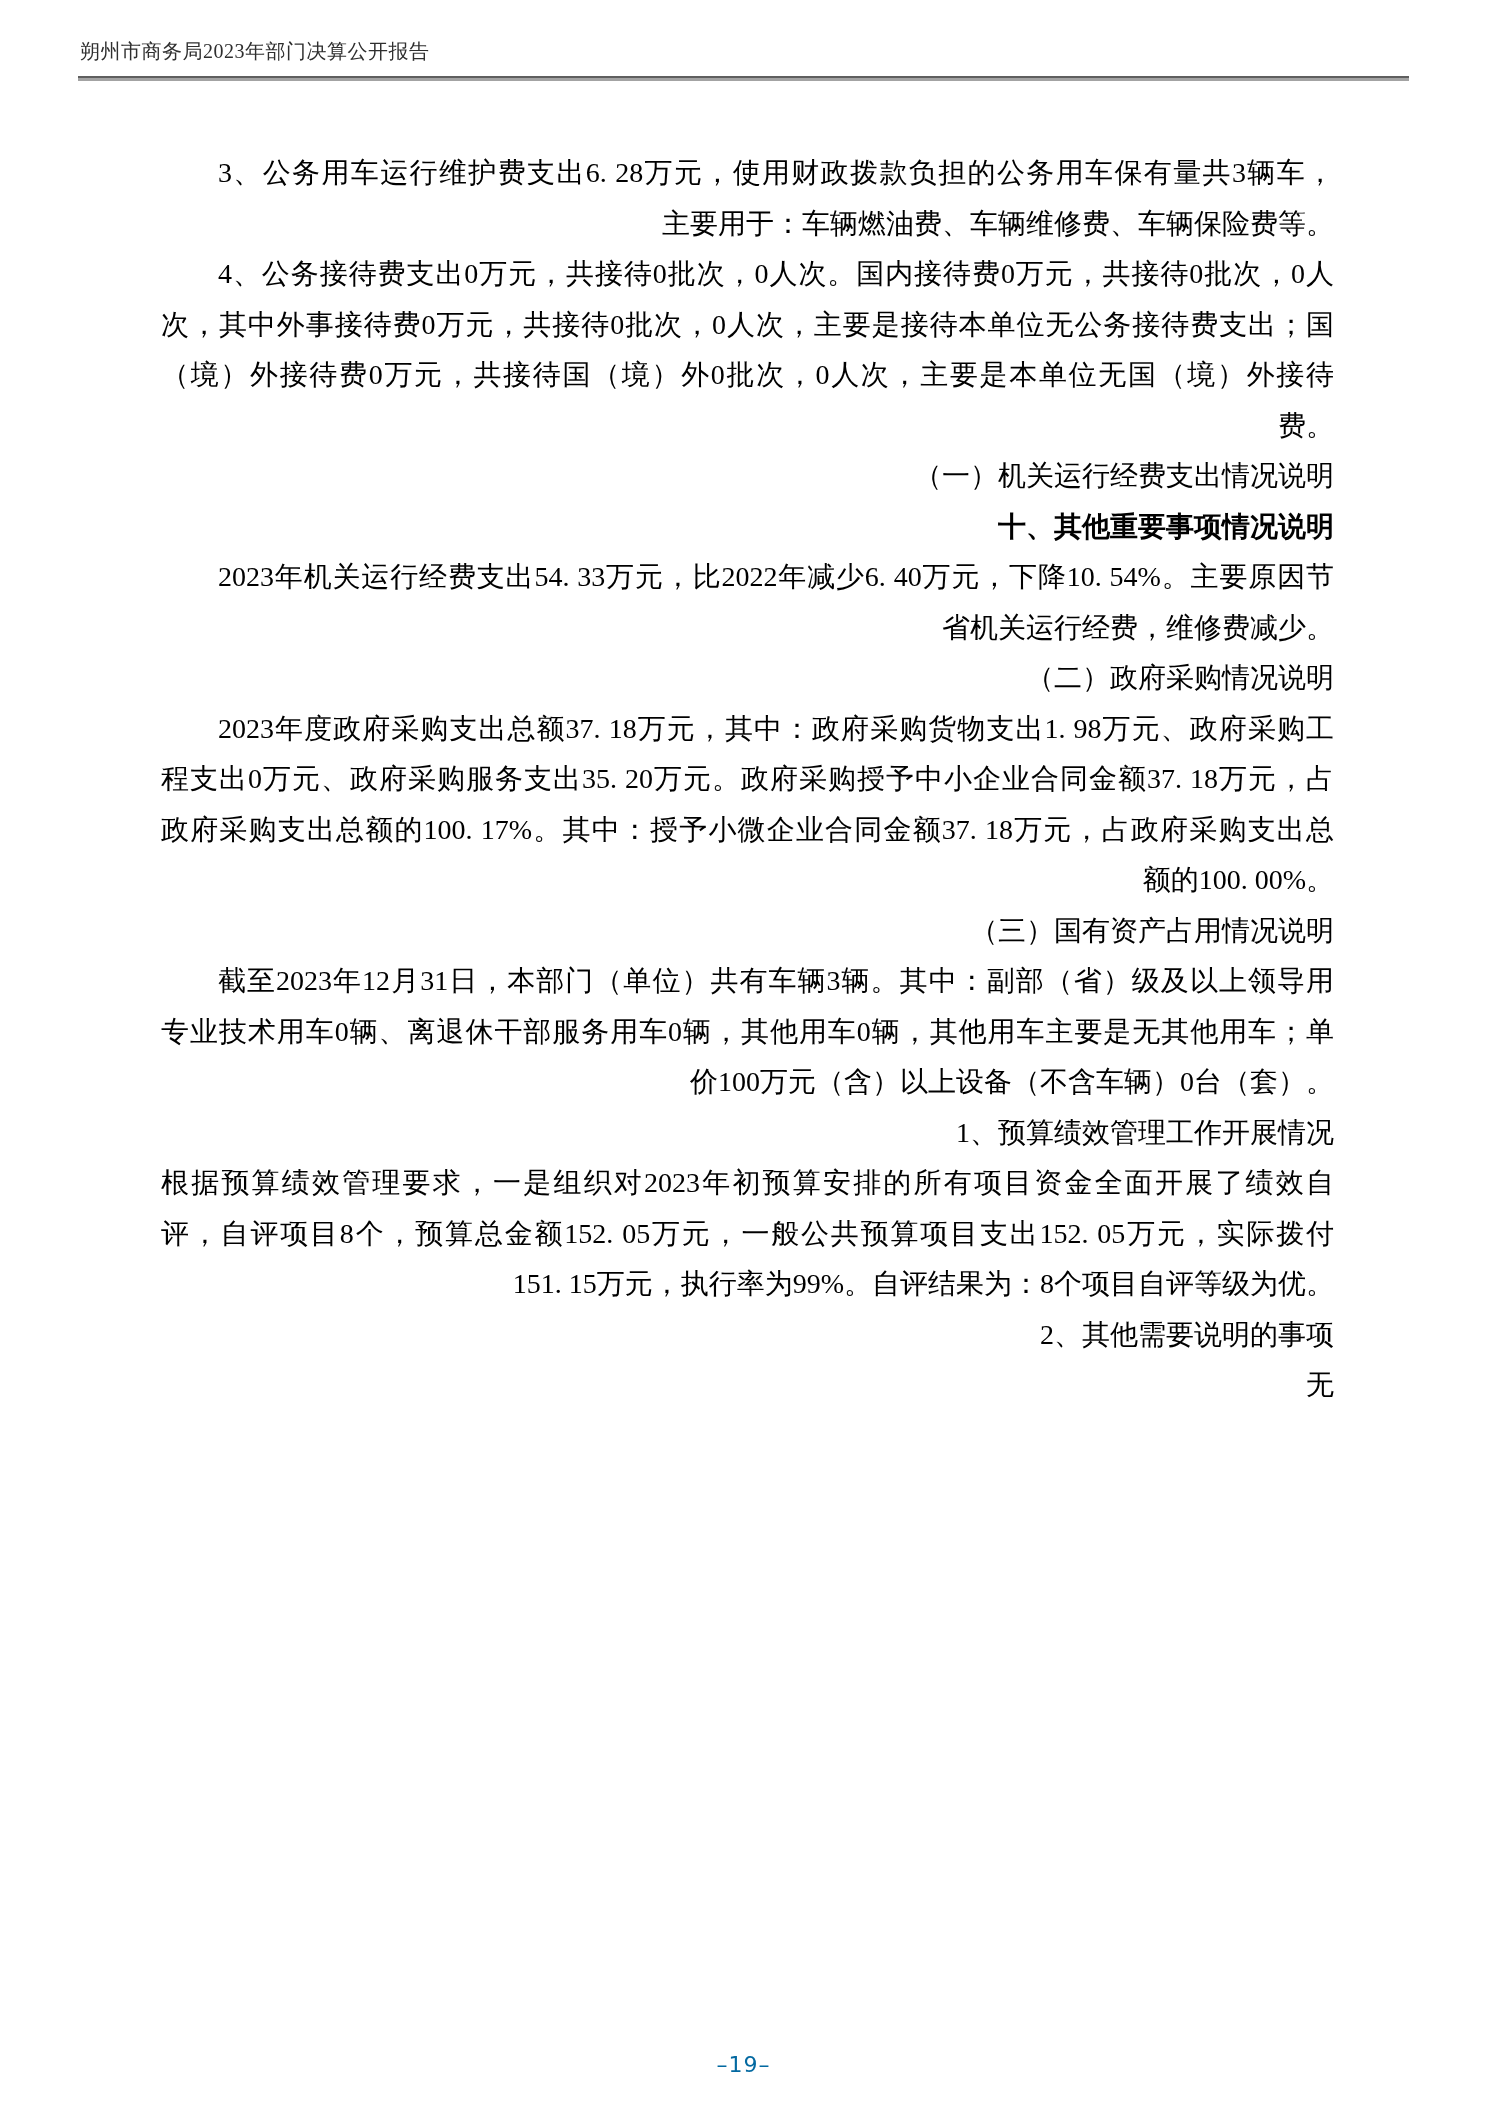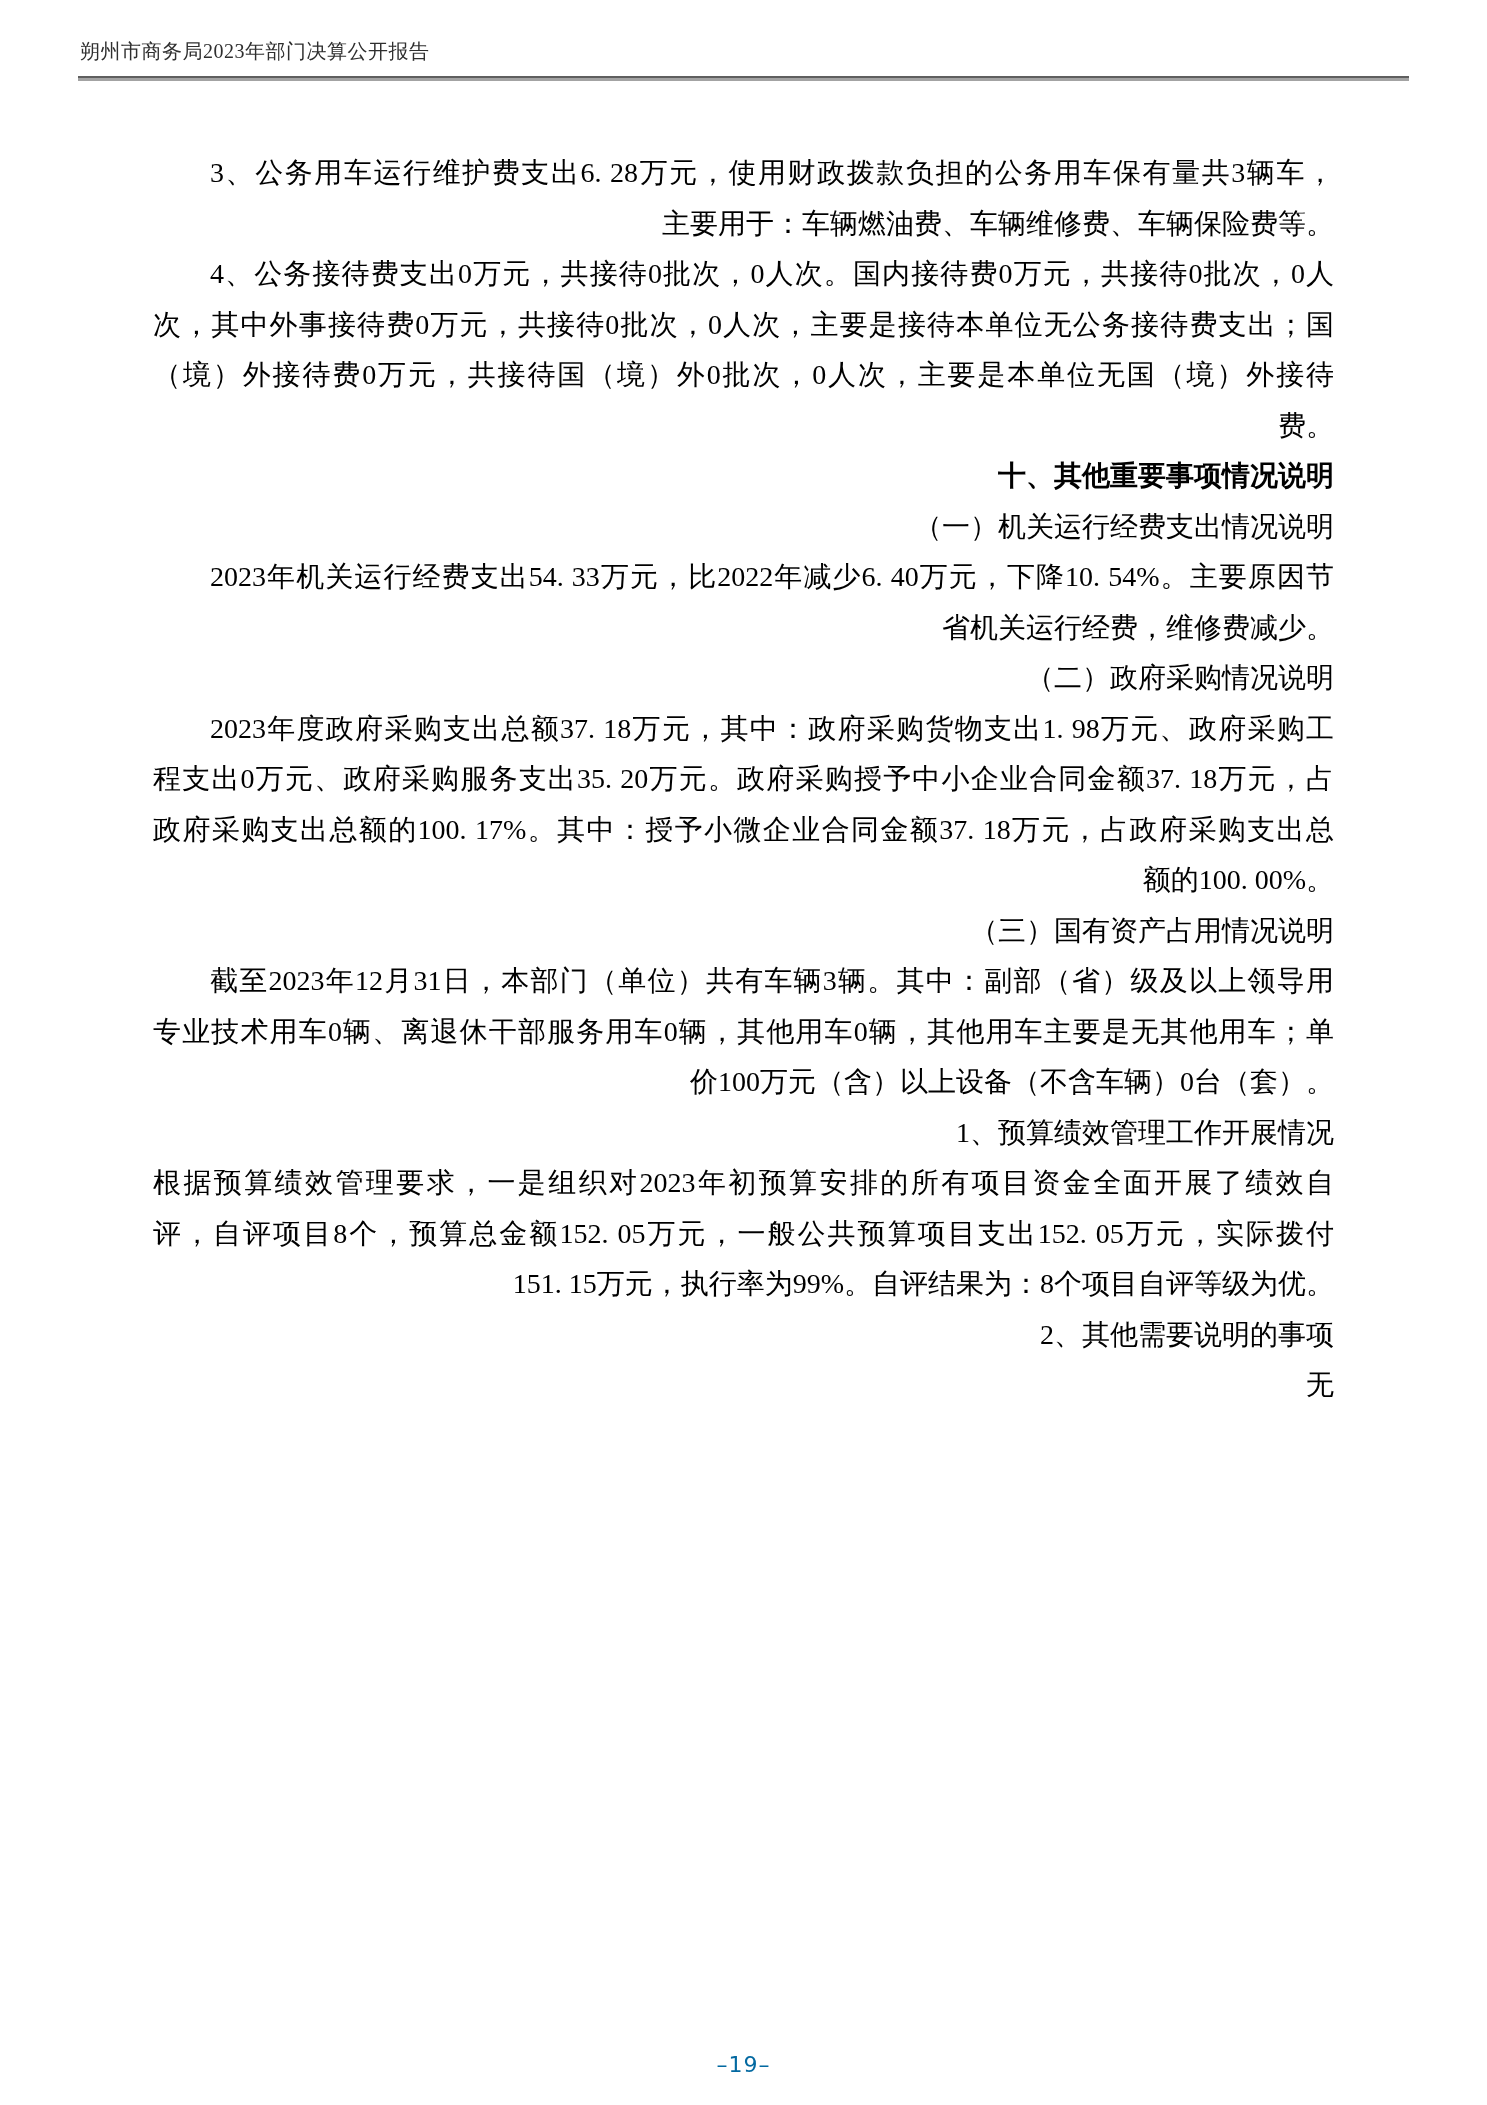--- a/index.html
+++ b/index.html
@@ -40,20 +40,21 @@
     height: 50.5px;
     line-height: 50.5px;
     white-space: nowrap;
     overflow: hidden;
     text-align: right;
   }
   .line.indent { padding-left: 57px; }
   .line.full {
     text-align: justify;
     text-align-last: justify;
+    margin-left: 8px;
   }
   .line.bold { font-weight: 700; }
   .footer-pagenum {
     position: absolute;
     left: 0;
     top: 2052px;
     width: 100%;
     text-align: center;
     font-family: "DejaVu Sans", sans-serif;
     font-size: 22px;
@@ -69,22 +70,22 @@
   <div class="header-title">朔州市商务局2023年部门决算公开报告</div>
   <div class="header-rule"></div>
 
   <div class="body-text">
     <div class="line indent full">3、公务用车运行维护费支出6. 28万元，使用财政拨款负担的公务用车保有量共3辆车，</div>
     <div class="line">主要用于：车辆燃油费、车辆维修费、车辆保险费等。</div>
     <div class="line indent full">4、公务接待费支出0万元，共接待0批次，0人次。国内接待费0万元，共接待0批次，0人</div>
     <div class="line full">次，其中外事接待费0万元，共接待0批次，0人次，主要是接待本单位无公务接待费支出；国</div>
     <div class="line full">（境）外接待费0万元，共接待国（境）外0批次，0人次，主要是本单位无国（境）外接待</div>
     <div class="line">费。</div>
+    <div class="line indent">（一）机关运行经费支出情况说明</div>
     <div class="line indent bold">十、其他重要事项情况说明</div>
-    <div class="line indent">（一）机关运行经费支出情况说明</div>
     <div class="line indent full">2023年机关运行经费支出54. 33万元，比2022年减少6. 40万元，下降10. 54%。主要原因节</div>
     <div class="line">省机关运行经费，维修费减少。</div>
     <div class="line indent">（二）政府采购情况说明</div>
     <div class="line indent full">2023年度政府采购支出总额37. 18万元，其中：政府采购货物支出1. 98万元、政府采购工</div>
     <div class="line full">程支出0万元、政府采购服务支出35. 20万元。政府采购授予中小企业合同金额37. 18万元，占</div>
     <div class="line full">政府采购支出总额的100. 17%。其中：授予小微企业合同金额37. 18万元，占政府采购支出总</div>
     <div class="line">额的100. 00%。</div>
     <div class="line indent">（三）国有资产占用情况说明</div>
     <div class="line indent full">截至2023年12月31日，本部门（单位）共有车辆3辆。其中：副部（省）级及以上领导用</div>
     <div class="line full">专业技术用车0辆、离退休干部服务用车0辆，其他用车0辆，其他用车主要是无其他用车；单</div>

